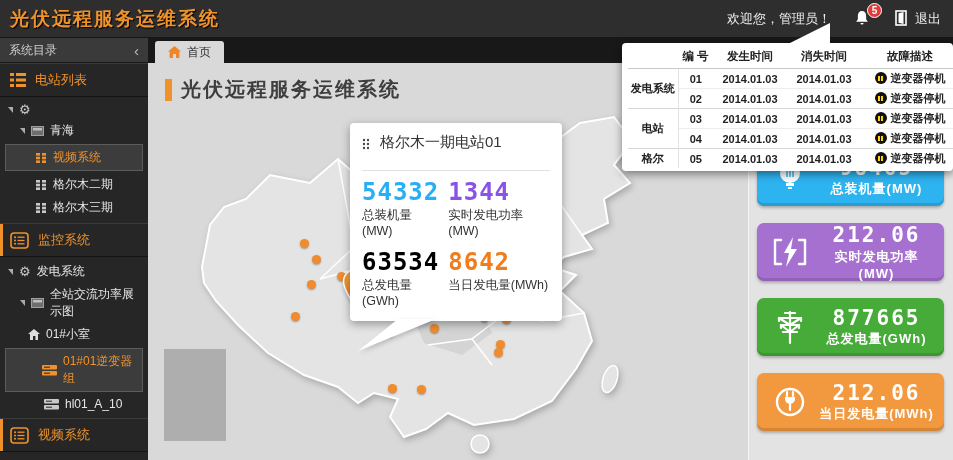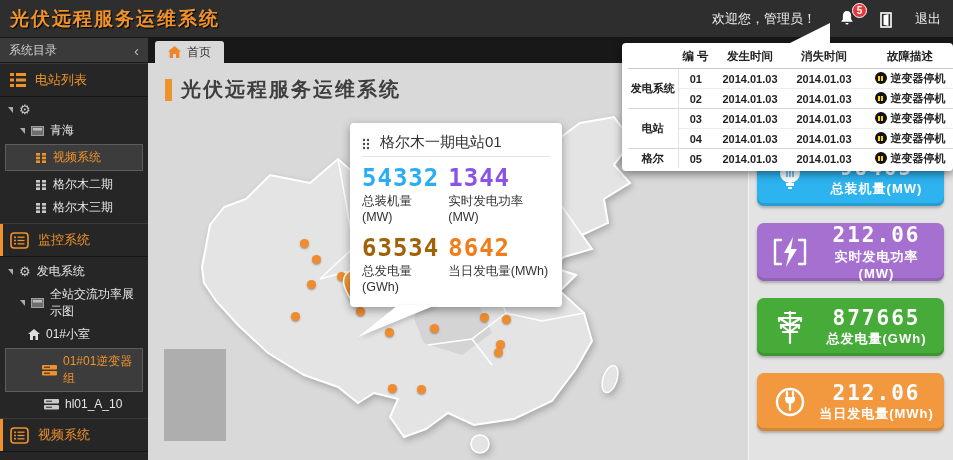--- a/index.html
+++ b/index.html
@@ -5,21 +5,21 @@
   *{margin:0;padding:0;box-sizing:border-box}
   body{background:#888;font-family:"Liberation Sans",sans-serif}
   .app{position:relative;width:953px;height:460px;background:#d9d9d9;overflow:hidden}
 
   
   .app-header{position:absolute;top:0;left:0;right:0;height:38px;background:#2e2e2e;display:flex;align-items:center;z-index:30;border-bottom:1px solid #161616}
   .app-title{color:#f0922b;font-size:19px;font-weight:bold;padding-left:10px;letter-spacing:2px;text-shadow:1px 1px 1px #000}
   .header-right{margin-left:auto;display:flex;align-items:center;gap:22px;padding-right:12px;color:#eee;font-size:13px}
   .bell-wrap{position:relative;width:20px;height:18px;cursor:pointer}
   .badge{position:absolute;top:-7px;right:-9px;background:#e23a3a;color:#fff;border-radius:50%;width:15px;height:15px;font-size:10px;line-height:14px;text-align:center;border:1px solid #fff;font-weight:bold}
-  .logout{display:flex;align-items:flex-end;gap:20px;cursor:pointer}
+  .logout{display:flex;align-items:flex-start;gap:5px;cursor:pointer}
 
   
   .sidebar{position:absolute;top:38px;left:0;width:148px;bottom:0;background:#262626;z-index:20;color:#ddd}
   .sb-head{height:25px;background:#3a3a3a;display:flex;align-items:center;padding:0 9px;font-size:12px;color:#cfcfcf;border-bottom:1px solid #191919}
   .sb-collapse{margin-left:auto;color:#bdbdbd;font-size:15px;line-height:1;cursor:pointer}
   .sb-item{display:flex;align-items:center;gap:9px;padding:7px 10px;color:#f0922b;font-size:13px;font-weight:normal;border-top:1px solid #3a3a3a;border-bottom:1px solid #131313;position:relative;cursor:pointer}
   .sb-item.bar::before{content:"";position:absolute;left:0;top:0;bottom:0;width:3px;background:#f0922b}
   .tree{padding:3px 0 4px}
   .trow{display:flex;align-items:center;gap:6px;padding:3px 6px;font-size:12px;color:#e6e6e6;cursor:pointer}
   .caret{width:0;height:0;border-top:6px solid #ababab;border-left:5px solid transparent;flex:none}
@@ -38,21 +38,21 @@
 
   
   .map{position:absolute;left:14px;top:44px;width:584px;height:352px}
   .map > svg.land{position:absolute;inset:0;filter:drop-shadow(2px 3px 3px rgba(0,0,0,.22))}
   .dot{position:absolute;width:9px;height:9px;border-radius:50%;background:#f08c2e;box-shadow:0 1px 2px rgba(0,0,0,.35);cursor:pointer}
   .inset-box{position:absolute;left:2px;top:242px;width:62px;height:92px;background:#aeaeae}
   .pin{position:absolute;left:180px;top:162px;width:26px;height:38px;cursor:pointer;filter:drop-shadow(1px 2px 2px rgba(0,0,0,.35))}
 
   
   .tooltip{position:absolute;left:202px;top:60px;width:212px;background:#fff;border-radius:4px;box-shadow:0 3px 10px rgba(0,0,0,.35);z-index:15;padding:10px 12px 13px}
-  .tt-head{display:flex;align-items:flex-end;gap:8px;font-size:15px;color:#333;padding-bottom:4px;border-bottom:1px solid #e2e2e2;margin-bottom:9px}
+  .tt-head{display:flex;align-items:flex-end;gap:8px;font-size:15px;color:#333;padding-bottom:18px;border-bottom:1px solid #e2e2e2;margin-bottom:9px}
   .tt-grid{display:grid;grid-template-columns:1fr 1.3fr;gap:12px 8px}
   .tt-val{font-family:"DejaVu Sans Mono",monospace;font-size:24px;font-weight:bold;letter-spacing:1px;line-height:1}
   .tt-label{font-size:12.5px;color:#333;margin-top:3px}
   .tt-tail{position:absolute;left:0;top:100%;margin-top:-2px;filter:drop-shadow(2px 2px 2px rgba(0,0,0,.18))}
 
   
   .fault-popup{position:absolute;left:622px;top:43px;width:331px;background:#fff;border-radius:4px;box-shadow:0 3px 9px rgba(0,0,0,.45);z-index:40;padding:1px 6px 3px}
   .fp-arrow{position:absolute;left:150px;top:-20px}
   .ftable{width:100%;border-collapse:collapse;font-size:11px;color:#222;table-layout:fixed}
   .ftable th{padding:5px 1px 4px;border-bottom:1px solid #c9c9c9;font-size:11.5px;font-weight:bold;color:#222}
@@ -364,21 +364,21 @@
       <div class="tt-grid">
         <div>
           <div class="tt-val" style="color: rgb(41, 174, 245);">54332</div>
           <div class="tt-label">总装机量(MW)</div>
         </div>
         <div>
           <div class="tt-val" style="color: rgb(139, 82, 232);">1344</div>
           <div class="tt-label">实时发电功率(MW)</div>
         </div>
         <div>
-          <div class="tt-val" style="color: #a16207;">63534</div>
+          <div class="tt-val" style="color: #000000;">63534</div>
           <div class="tt-label">总发电量(GWh)</div>
         </div>
         <div>
           <div class="tt-val" style="color: rgb(240, 125, 26);">8642</div>
           <div class="tt-label">当日发电量(MWh)</div>
         </div>
       </div>
       <svg class="tt-tail" width="92" height="32">
           <polygon points="48,0 86,0 8,32" fill="#fff"></polygon>
         </svg>

